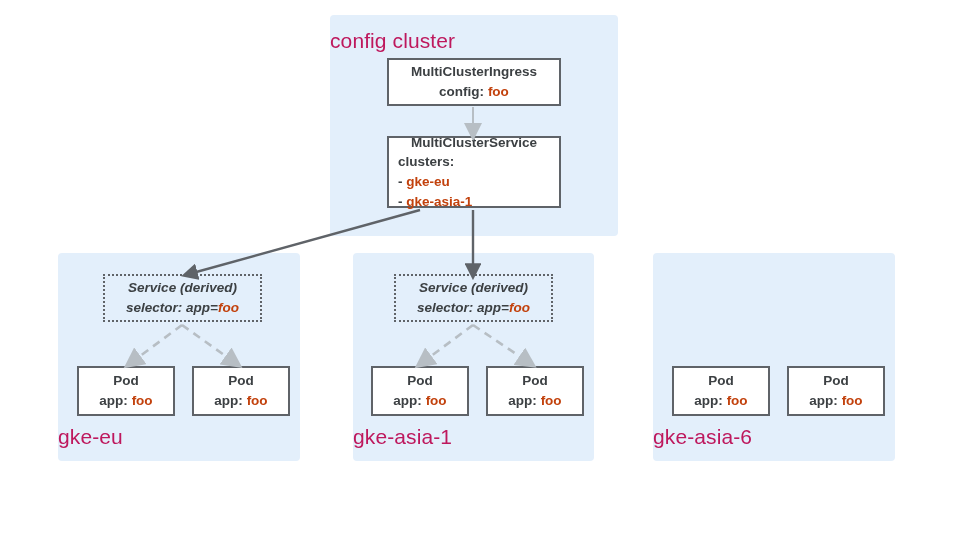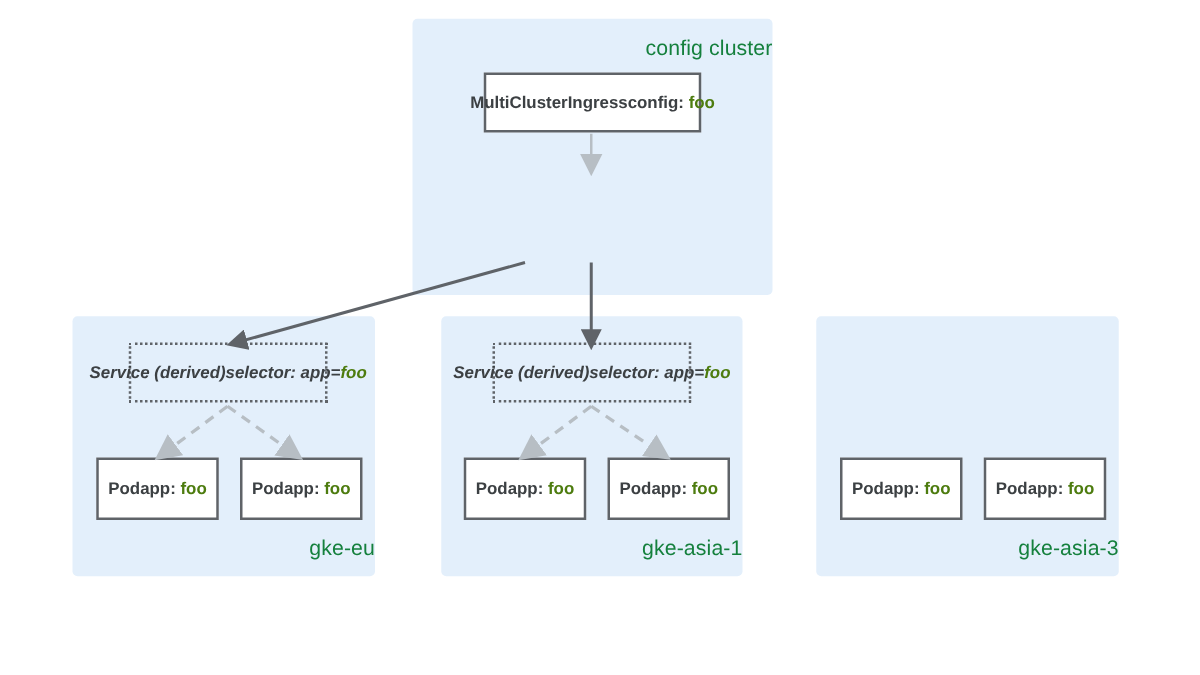--- a/index.html
+++ b/index.html
@@ -23,56 +23,57 @@
   
   .panel {
     position: absolute;
     background: #e3effb;
     border-radius: 4px;
   }
   .panel-title {
     position: absolute;
     left: 0;
     right: 0;
-    text-align: right;
-    color: #15803d;
-    font-size: 17px;
+    text-align: left;
+    color: #be185d;
+    font-size: 21px;
     font-weight: 400;
     letter-spacing: 0.1px;
     white-space: nowrap;
   }
   .panel-title.top { top: 14px; }
   .panel-title.bottom { bottom: 12px; }
 
   
   .box {
     position: absolute;
     background: #ffffff;
     border: 2px solid #5f6368;
     box-sizing: border-box;
     display: flex;
+    flex-direction: column;
     align-items: center;
     justify-content: center;
     color: #3c4043;
     font-size: 13.5px;
     font-weight: bold;
     line-height: 1.45;
     text-align: center;
   }
   .box.dotted {
     border: 2px dotted #5f6368;
     background: transparent;
     font-style: italic;
   }
   .box .line { white-space: nowrap; }
   .box .line.left {
     align-self: flex-start;
     padding-left: 9px;
   }
-  .blue { color: #4d7c0f; }
+  .blue { color: #c2410c; }
   .dark { color: #3c4043; }
 
   
   #arrows {
     position: absolute;
     left: 0;
     top: 0;
     width: 960px;
     height: 540px;
     pointer-events: none;
@@ -85,20 +86,26 @@
 
   <div class="panel" style="left:330px; top:15px; width:288px; height:221px;">
     <div class="panel-title top">config cluster</div>
   </div>
 
   <div class="box" style="left:387px; top:58px; width:174px; height:48px;">
     <div class="line">MultiClusterIngress</div>
     <div class="line"><span>config:</span>&nbsp;<span class="blue">foo</span></div>
   </div>
 
+  <div class="box" style="left:387px; top:136px; width:174px; height:72px;">
+    <div class="line">MultiClusterService</div>
+    <div class="line left">clusters:</div>
+    <div class="line left"><span class="dark">-</span>&nbsp;<span class="blue">gke-eu</span></div>
+    <div class="line left"><span class="dark">-</span>&nbsp;<span class="blue">gke-asia-1</span></div>
+  </div>
 
   <div class="panel" style="left:58px; top:253px; width:242px; height:208px;">
     <div class="panel-title bottom">gke-eu</div>
   </div>
 
   <div class="box dotted" style="left:103px; top:274px; width:159px; height:48px;">
     <div class="line">Service (derived)</div>
     <div class="line"><span>selector: app=</span><span class="blue">foo</span></div>
   </div>
 
@@ -125,21 +132,21 @@
     <div class="line">Pod</div>
     <div class="line"><span>app:</span>&nbsp;<span class="blue">foo</span></div>
   </div>
 
   <div class="box" style="left:486px; top:366px; width:98px; height:50px;">
     <div class="line">Pod</div>
     <div class="line"><span>app:</span>&nbsp;<span class="blue">foo</span></div>
   </div>
 
   <div class="panel" style="left:653px; top:253px; width:242px; height:208px;">
-    <div class="panel-title bottom">gke-asia-3</div>
+    <div class="panel-title bottom">gke-asia-6</div>
   </div>
 
   <div class="box" style="left:672px; top:366px; width:98px; height:50px;">
     <div class="line">Pod</div>
     <div class="line"><span>app:</span>&nbsp;<span class="blue">foo</span></div>
   </div>
 
   <div class="box" style="left:787px; top:366px; width:98px; height:50px;">
     <div class="line">Pod</div>
     <div class="line"><span>app:</span>&nbsp;<span class="blue">foo</span></div>

